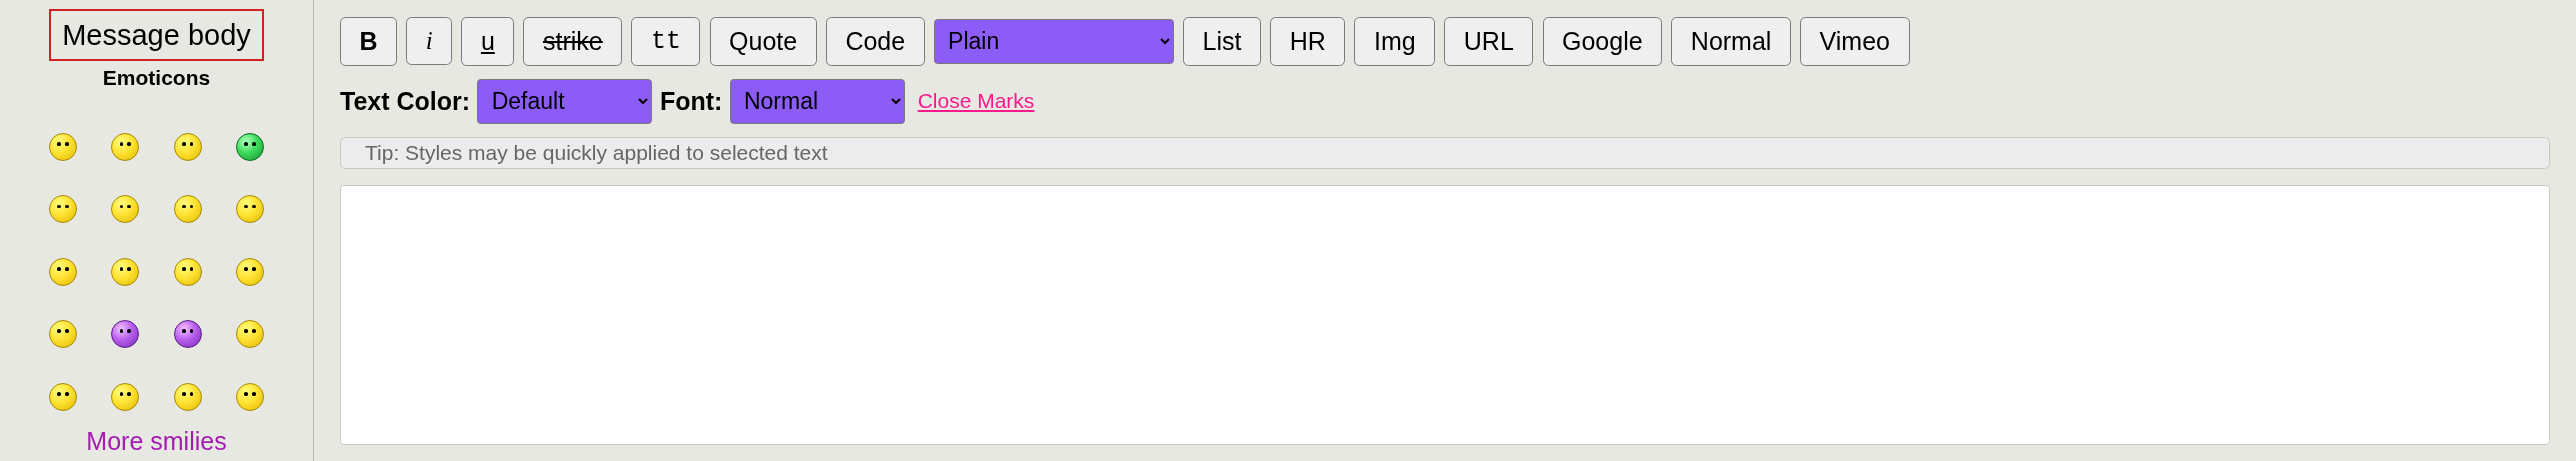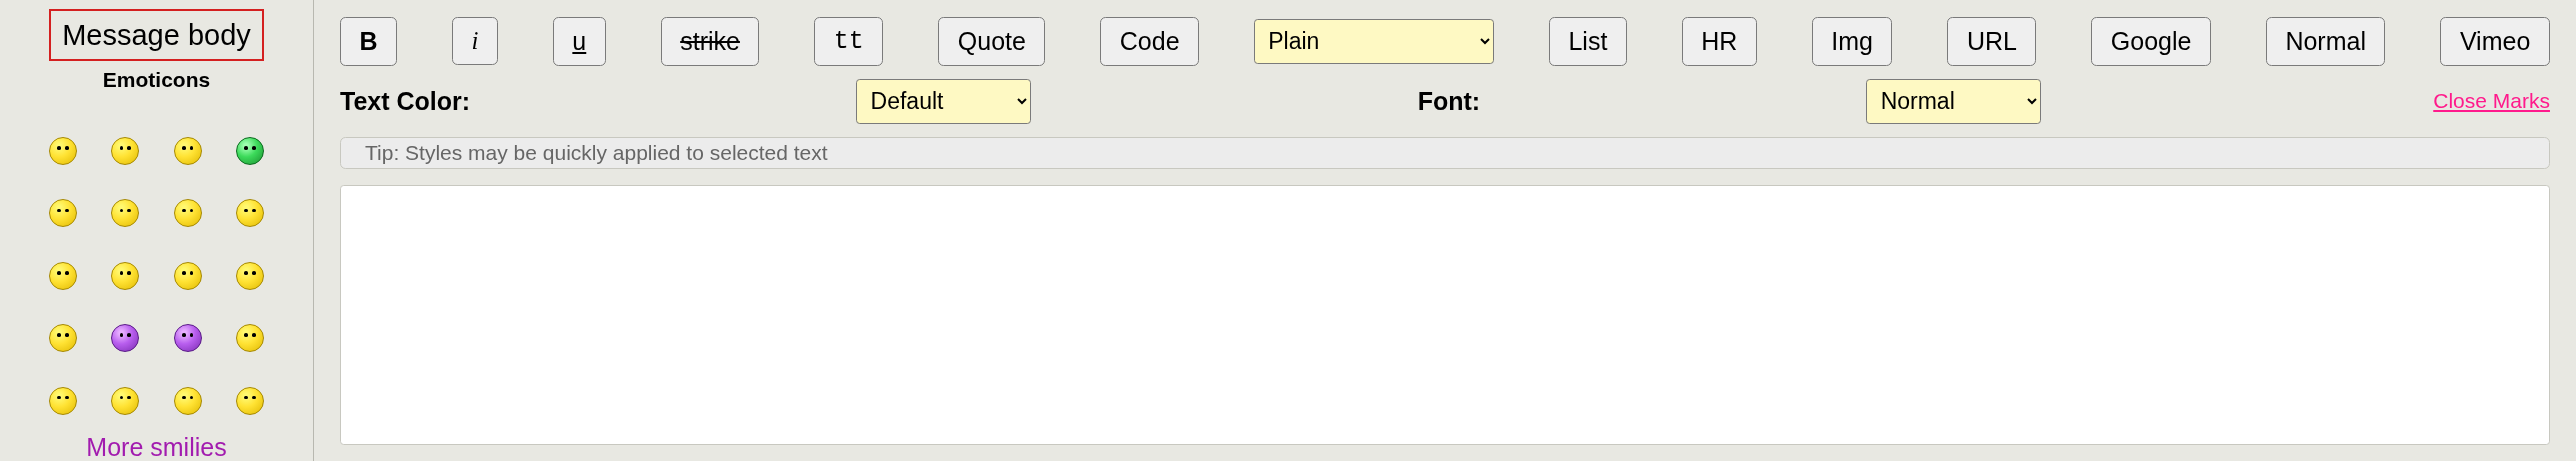--- a/index.html
+++ b/index.html
@@ -1,15 +1,15 @@
 <!DOCTYPE html>
 <html style="font-size:14.8px"><head>
 <meta charset="utf-8">
 <style>
-  * { box-sizing: border-box; margin: 0; padding: 0; justify-content: space-between; }
+  * { box-sizing: border-box; margin: 0; padding: 0; }
   body {
     font-family: Arial, Helvetica, sans-serif;
     background: #e8e8e2;
     width: 2576px;
     height: 462px;
     font-size: 22px;
   }
   .container {
     display: flex;
     height: 100%;
@@ -97,21 +97,21 @@
     font-size: 25px;
     cursor: pointer;
     font-family: inherit;
   }
   .btn.bold { font-weight: bold; }
   .btn.italic { font-style: italic; font-family: "Times New Roman", serif; }
   .btn.underline { text-decoration: underline; }
   .btn.strike { text-decoration: line-through; }
   .btn.tt { font-family: "Courier New", monospace; }
   .select {
-    background: #fef9c3;
+    background: #8b5cf6;
     border: 0.9px solid #7a7a7a;
     border-radius: 3.7px;
     padding: 7.4px 9.2px;
     font-size: 23px;
     font-family: inherit;
     cursor: pointer;
   }
   .select.plain { min-width: 240px; }
   .select.font { min-width: 175px; }
   .select.color { min-width: 175px; }

